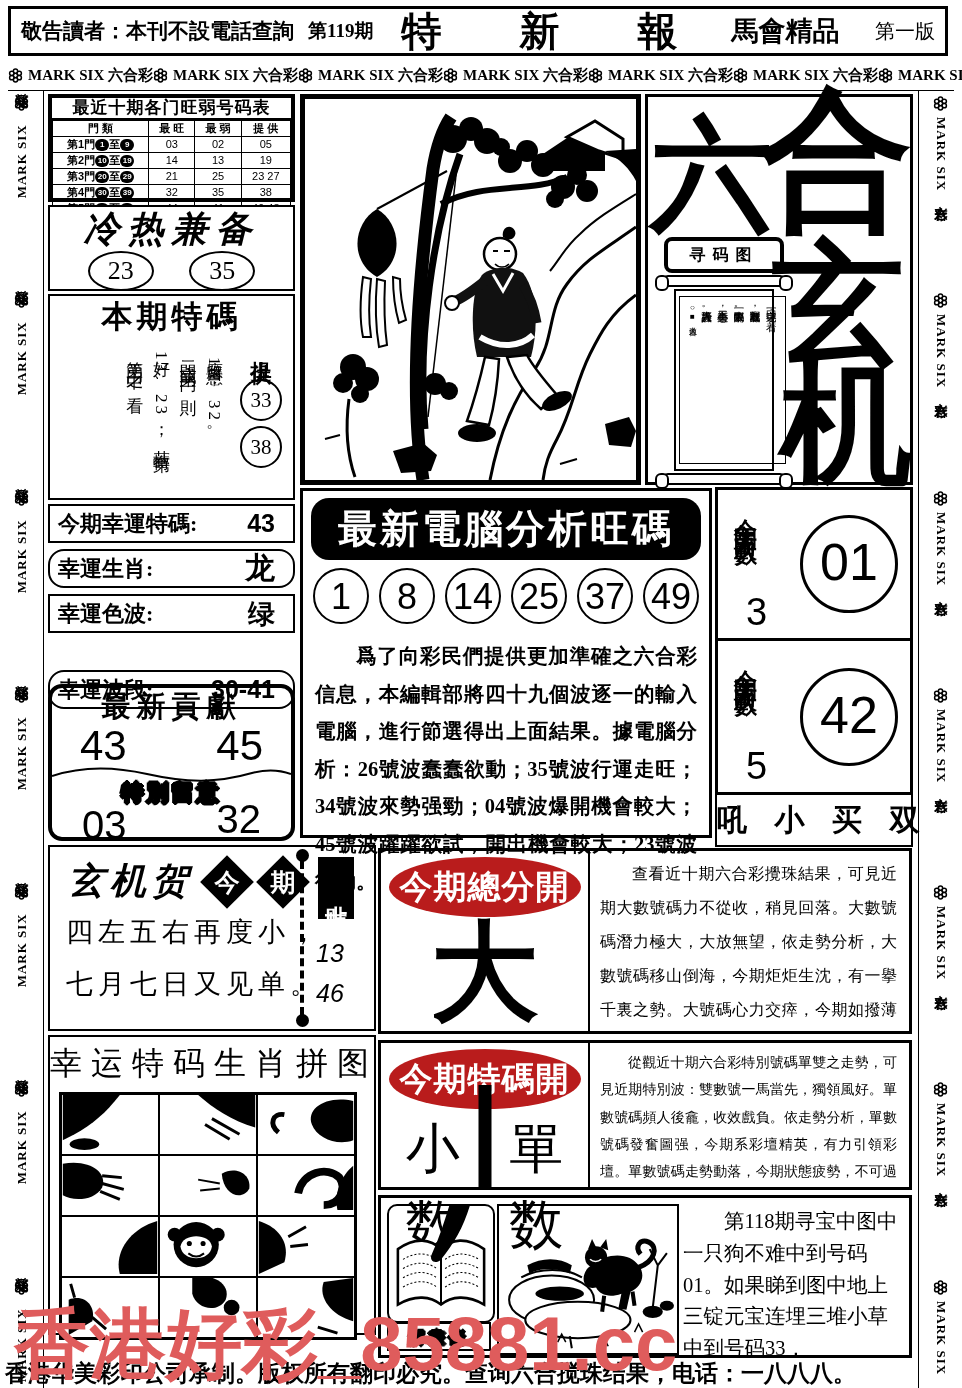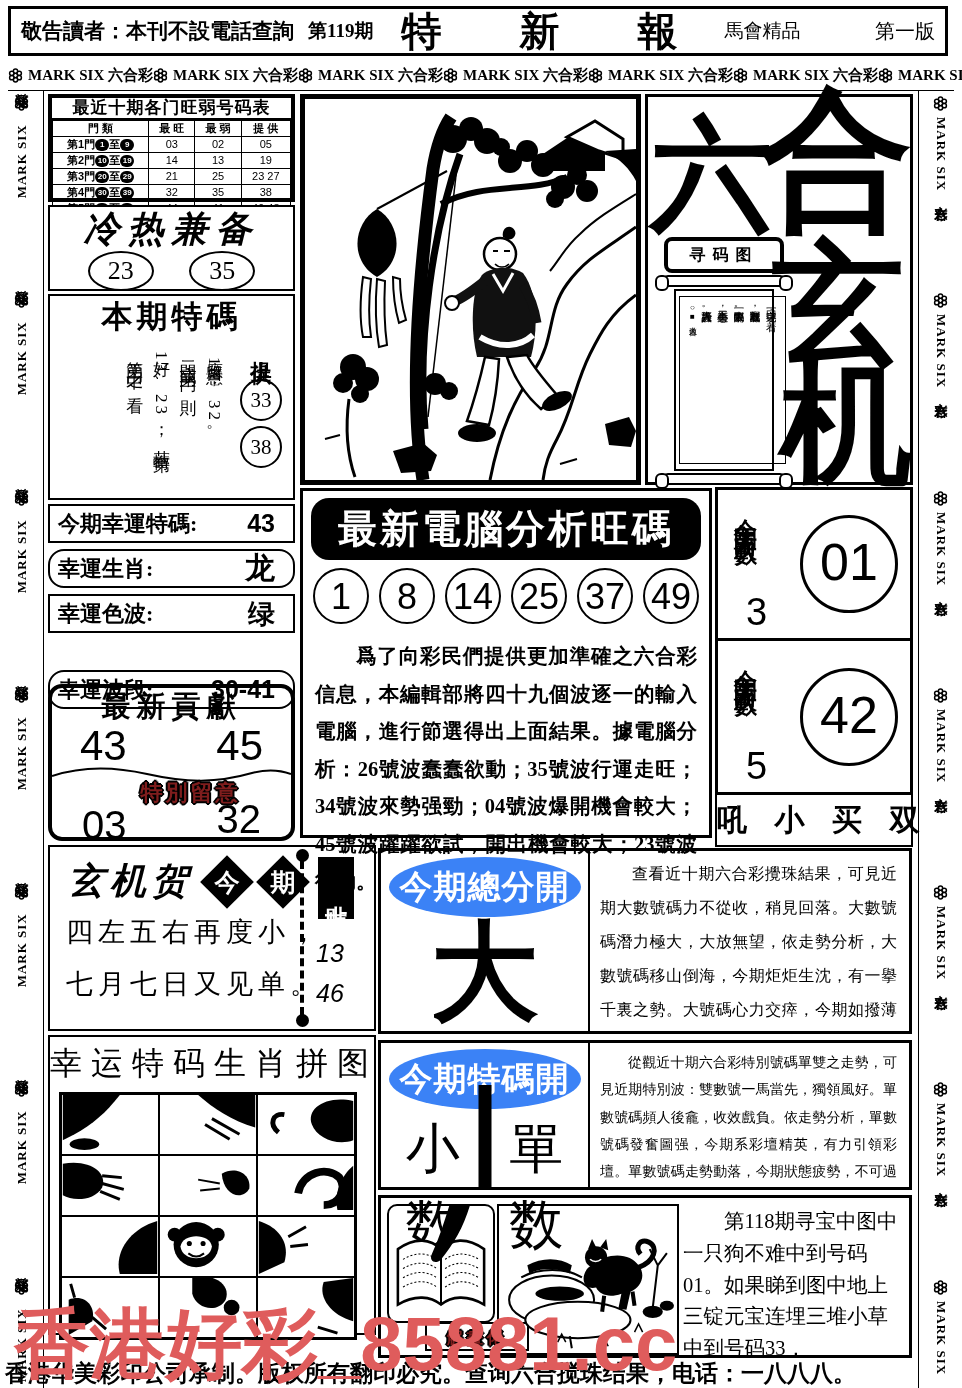--- a/index.html
+++ b/index.html
@@ -6,21 +6,21 @@
   #page{position:relative;width:962px;height:1388px;background:#fff;margin:0 auto;
         font-family:"Liberation Serif","DejaVu Serif",serif;color:#000;overflow:hidden;}
   .abs{position:absolute;}
   .bx{border:2px solid #000;background:#fff;}
 
   
   #hdr{left:8px;top:6px;width:940px;height:50px;border:3px solid #000;display:flex;align-items:center;padding:0 10px;box-sizing:border-box;}
   #hdr .notice{font-size:21px;font-weight:bold;white-space:nowrap;}
   #hdr .issue{font-size:19px;font-weight:bold;margin-left:14px;white-space:nowrap;}
   #hdr .title{font-size:40px;font-weight:bold;letter-spacing:34px;margin-left:28px;white-space:nowrap;}
-  #hdr .subtitle{font-size:19px;font-weight:normal;margin-left:13px;white-space:nowrap;}
+  #hdr .subtitle{font-size:27px;font-weight:bold;margin-left:20px;white-space:nowrap;}
   #hdr .edition{font-size:20px;margin-left:auto;white-space:nowrap;}
 
   
   .flower{width:15px;height:15px;flex:none;}
   .flower circle{fill:#fff;stroke:#000;stroke-width:1.6;}
   #topstrip{left:8px;top:60px;width:946px;height:30px;display:flex;align-items:center;justify-content:space-between;border-bottom:1px solid #000;}
   .strip-seg{display:flex;align-items:center;gap:5px;}
   .strip-seg .txt{font-size:15px;font-weight:bold;white-space:nowrap;}
   .vstrip{top:90px;width:44px;height:1298px;display:flex;flex-direction:column;align-items:center;justify-content:space-between;padding:6px 0;box-sizing:border-box;}
   #lstrip{left:0;border-right:1px solid #000;}
@@ -57,21 +57,21 @@
   .lrow{left:48px;width:247px;height:39px;box-sizing:border-box;display:flex;align-items:center;justify-content:space-between;padding:0 18px 0 8px;}
   .lrow.round{border-radius:16px;}
   .lrow .lbl{font-size:22px;font-weight:bold;}
   .lrow .val{font-size:25px;font-weight:bold;font-family:"Liberation Sans",sans-serif;}
 
   
   #contrib{left:48px;top:684px;width:247px;height:157px;border:4px solid #000;border-radius:14px;box-sizing:border-box;text-align:center;}
   #contrib .t{font-size:29px;font-weight:bold;letter-spacing:6px;line-height:36px;}
   #contrib .nums{display:flex;justify-content:space-between;padding:0 28px;font-size:42px;line-height:44px;font-family:"Liberation Sans",sans-serif;}
   #contrib svg.wave{display:block;margin:-4px 0 0;}
-  .outline-text{color:#7f1d1d;font-weight:bold;text-shadow:-1px -1px 0 #000,1px -1px 0 #000,-1px 1px 0 #000,1px 1px 0 #000,-2px 0 0 #000,2px 0 0 #000,0 -2px 0 #000,0 2px 0 #000;margin-left:38px;}
+  .outline-text{color:#000000;font-weight:bold;text-shadow:-1px -1px 0 #000,1px -1px 0 #000,-1px 1px 0 #000,1px 1px 0 #000,-2px 0 0 #000,2px 0 0 #000,0 -2px 0 #000,0 2px 0 #000;}
   #contrib .note{font-size:22px;letter-spacing:3px;line-height:22px;}
   #contrib .nums2{display:flex;justify-content:space-between;padding:0 30px;font-size:40px;line-height:42px;font-family:"Liberation Sans",sans-serif;}
   #contrib .nums2 span:last-child{margin-top:-6px;}
 
   
   #mystery{left:48px;top:845px;width:328px;height:186px;box-sizing:border-box;}
   #mystery .trow{display:flex;align-items:center;gap:10px;padding:10px 0 0 18px;}
   #mystery .tp{font-size:36px;font-weight:900;font-style:italic;letter-spacing:6px;}
   .diamond{width:38px;height:38px;background:#000;transform:rotate(45deg);display:inline-flex;align-items:center;justify-content:center;margin:0 4px;}
   .diamond span{transform:rotate(-45deg);color:#fff;font-size:25px;font-weight:bold;}
@@ -126,21 +126,21 @@
   #comp .pill{margin:7px 8px 4px;background:#000;border-radius:18px;color:#fff;font-size:39px;font-weight:bold;text-align:center;line-height:62px;letter-spacing:3px;white-space:nowrap;}
   #comp .circles{display:flex;justify-content:space-between;padding:4px 10px;}
   #comp .circles span{width:56px;height:56px;border:2px solid #000;border-radius:50%;font-size:36px;line-height:54px;text-align:center;font-family:"Liberation Sans",sans-serif;box-sizing:border-box;}
   #comp .body{padding:10px 12px 0;font-size:20.5px;line-height:1.83;text-align:justify;text-indent:2em;font-weight:bold;}
 
   
   .sect{left:378px;width:534px;border:3px solid #000;box-sizing:border-box;}
   #total{top:848px;height:186px;}
   #spec{top:1040px;height:150px;}
   .sect .left{position:absolute;left:0;top:0;bottom:0;width:207px;border-right:2px solid #000;text-align:center;}
-  .sect .ovalT{margin:6px auto 0;width:192px;height:60px;background:#3b82f6;border-radius:50%;color:#fff;font-size:33px;font-weight:bold;line-height:60px;letter-spacing:1px;}
+  .sect .ovalT{margin:6px auto 0;width:192px;height:60px;background:#b91c1c;border-radius:50%;color:#fff;font-size:33px;font-weight:bold;line-height:60px;letter-spacing:1px;}
   #total .bigch{font-size:108px;font-weight:bold;line-height:112px;}
   #spec .pair{position:relative;display:flex;justify-content:space-around;margin-top:2px;}
   #spec .pair span{font-size:54px;font-weight:normal;line-height:76px;}
   #spec .bar{position:absolute;left:50%;top:-26px;width:13px;height:102px;background:#000;transform:translateX(-50%);}
   .sect .right{position:absolute;left:207px;right:0;top:0;bottom:0;padding:6px 12px 2px;overflow:hidden;}
   .sect .body{font-size:16px;line-height:2.12;text-align:justify;text-indent:2em;margin:0;}
   #spec .body{font-size:14px;line-height:1.95;}
 
   
   #review{left:378px;top:1195px;width:534px;height:163px;border:3px solid #000;box-sizing:border-box;}

